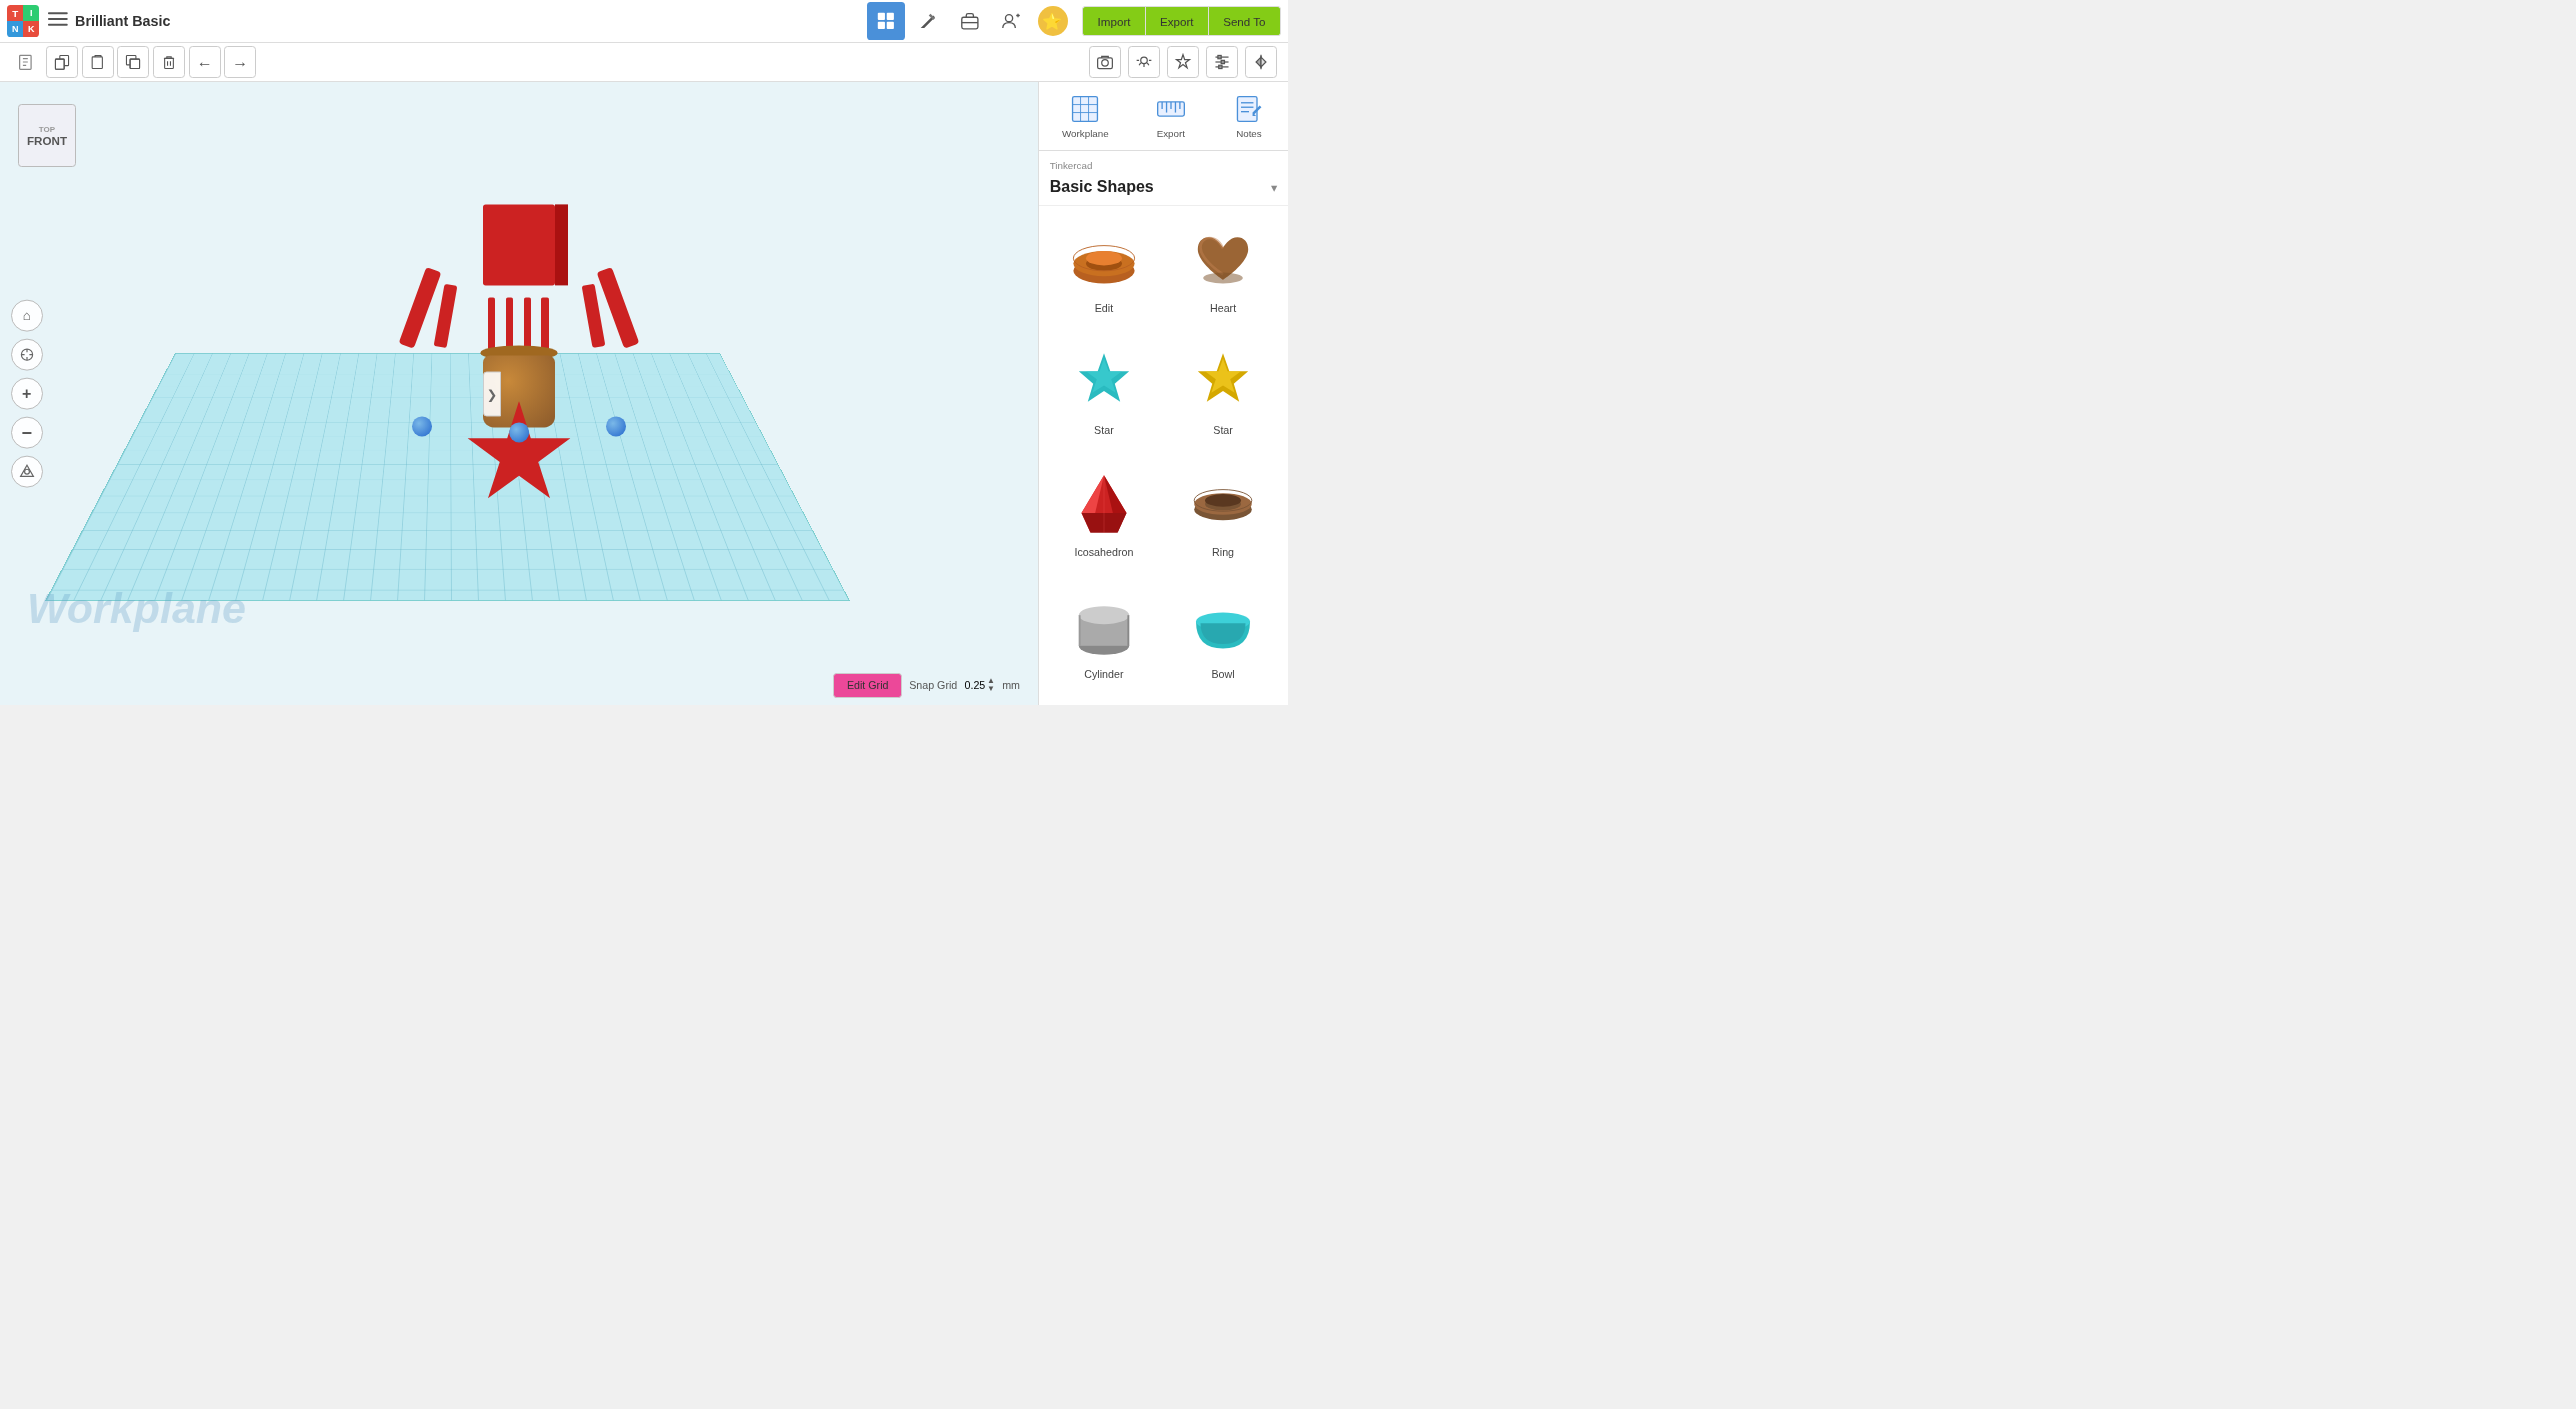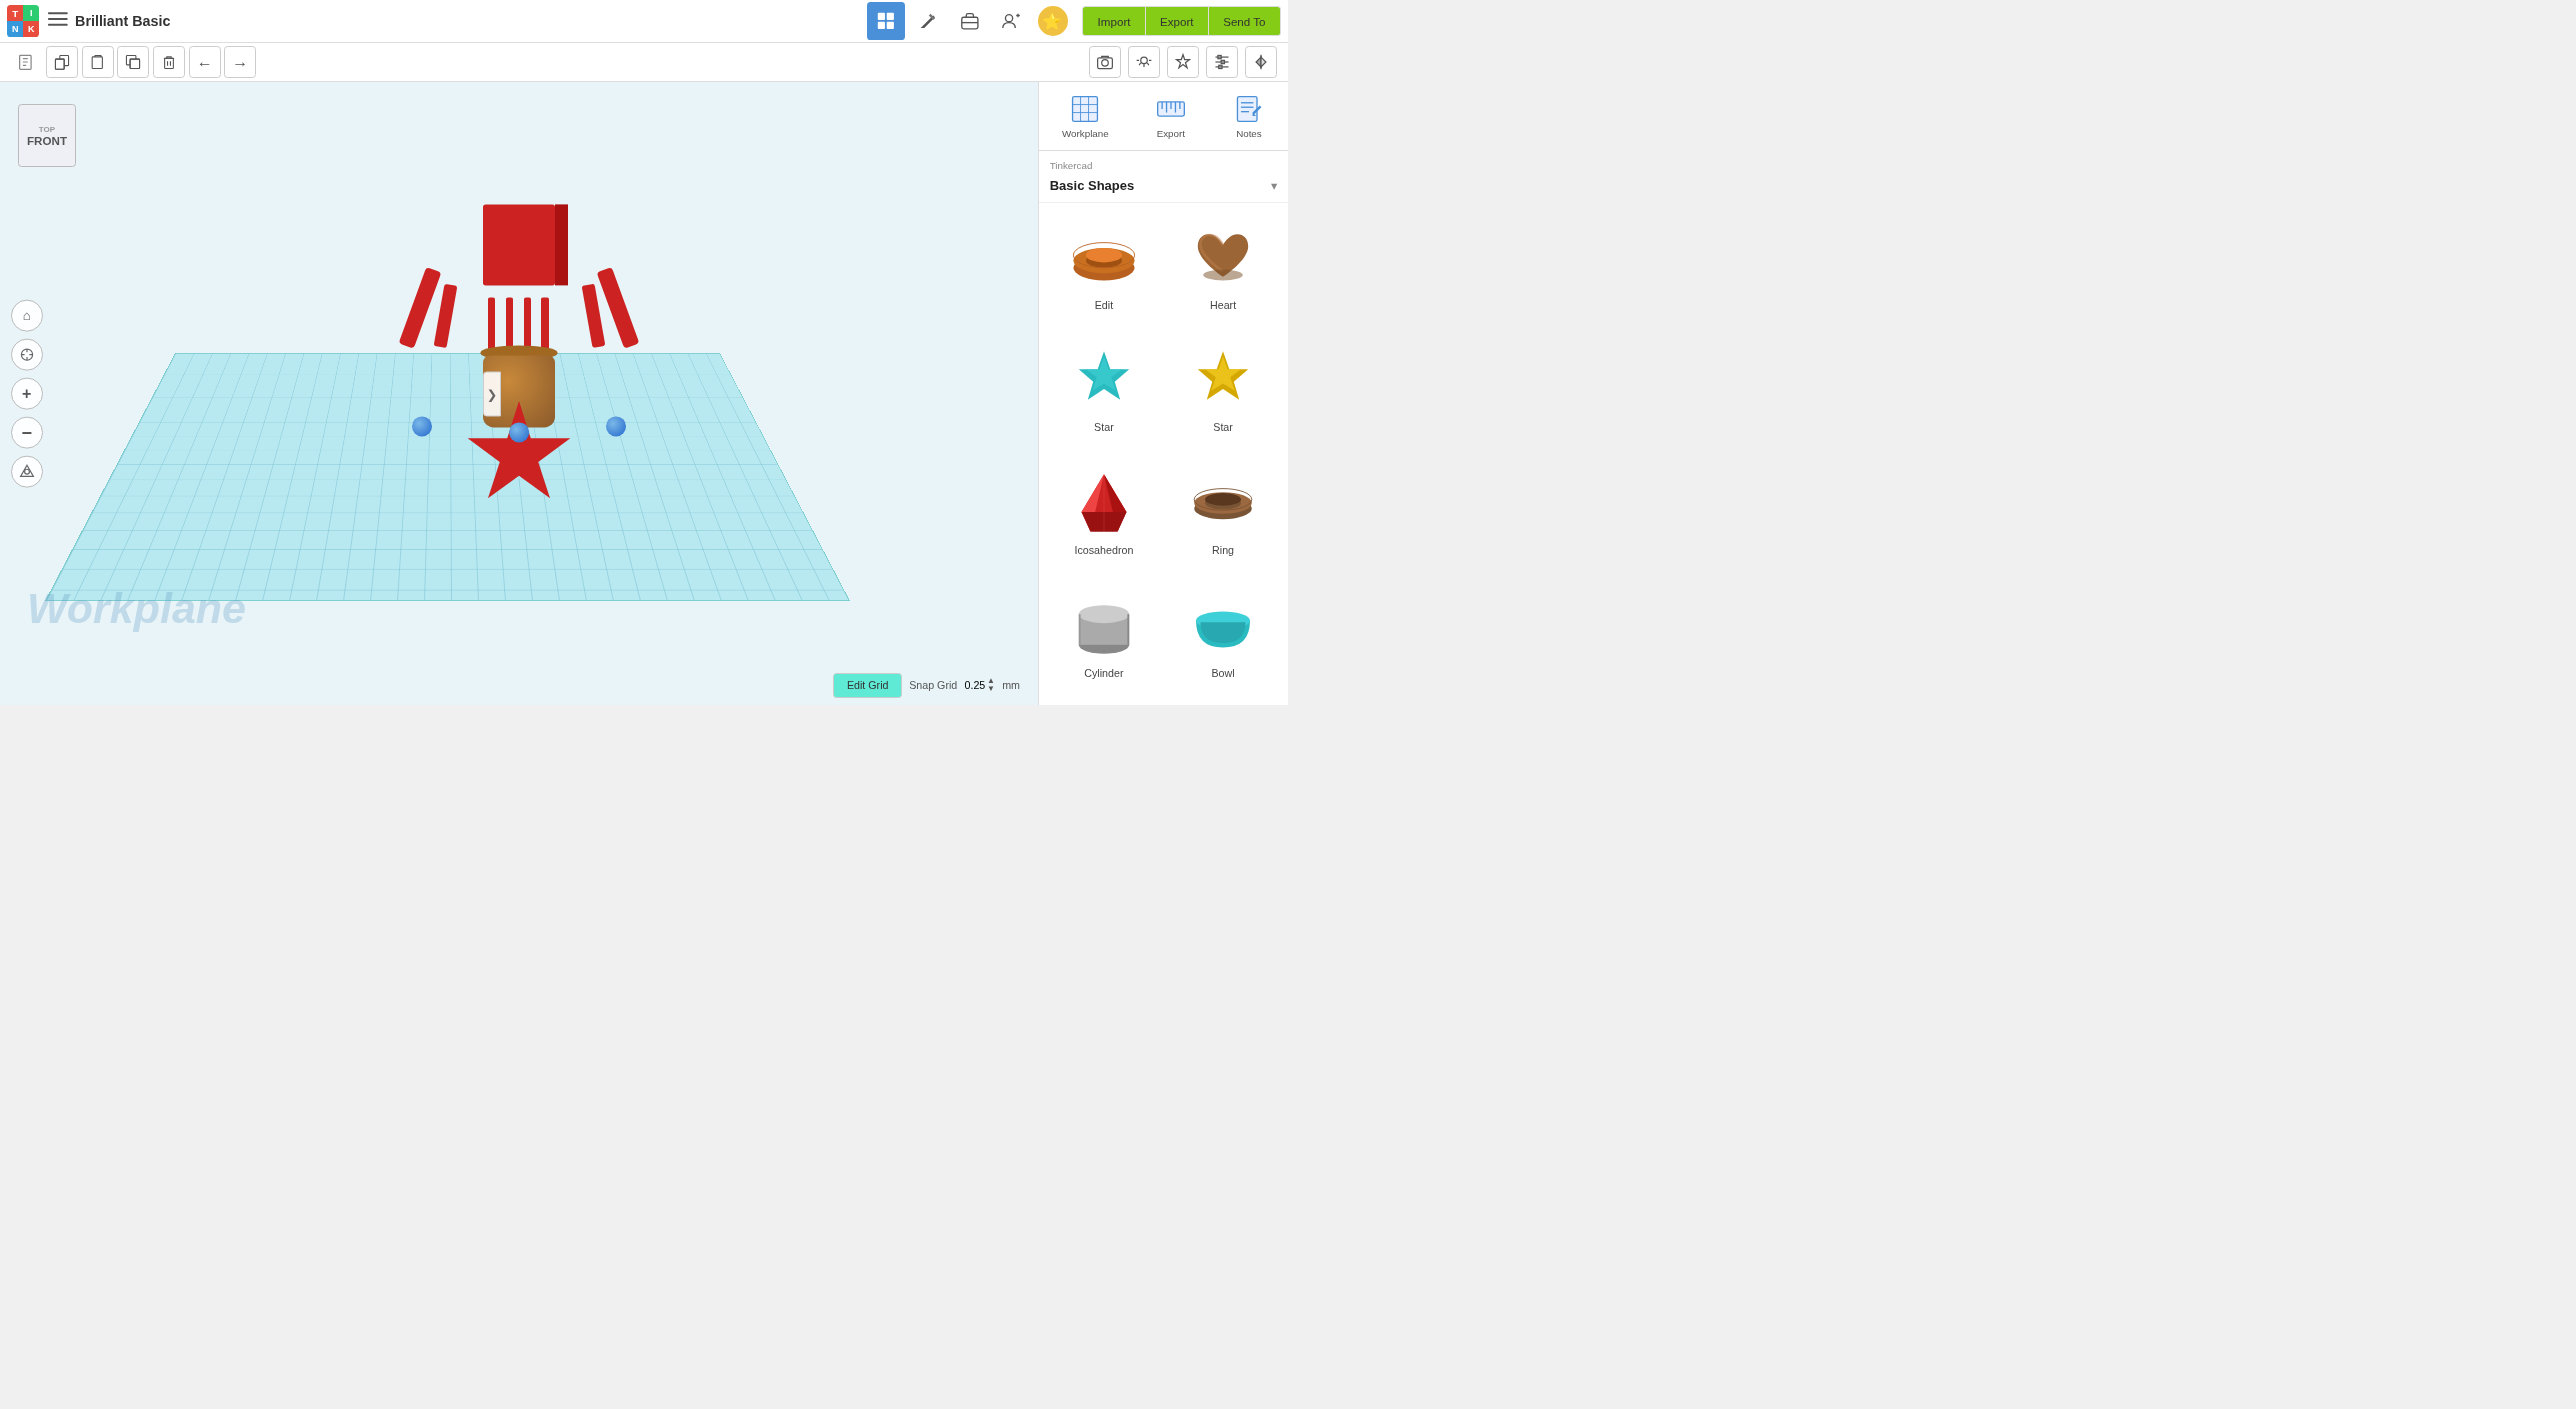--- a/index.html
+++ b/index.html
@@ -307,21 +307,21 @@
       position: absolute;
       bottom: 7.2px;
       right: 18px;
       display: flex;
       align-items: center;
       gap: 7.2px;
       z-index: 10;
     }
     .edit-grid-btn {
       padding: 5.4px 12.5px;
-      background: #5eead4;
+      background: #ec4899;
       border: 0.9px solid #ccc;
       border-radius: 3.6px;
       font-size: 10.7px;
       cursor: pointer;
       color: #333;
     }
     .snap-label { font-size: 10.7px; color: #555; }
     .snap-value {
       display: flex;
       align-items: center;
@@ -391,21 +391,21 @@
       border-bottom: 0.9px solid #eee;
     }
     #shapes-category-label { font-size: 9.8px; color: #888; margin-bottom: 3.6px; }
     #shapes-category-select {
       display: flex;
       align-items: center;
       justify-content: space-between;
       cursor: pointer;
       padding: 3.6px 0;
     }
-    #shapes-category-name { font-size: 13px; font-weight: 600; color: #222; }
+    #shapes-category-name { font-size: 16px; font-weight: 600; color: #222; }
     #shapes-dropdown-arrow { color: #888; font-size: 12.5px; }
 
     
     #shapes-grid {
       flex: 1;
       overflow-y: auto;
       padding: 10.7px;
       display: grid;
       grid-template-columns: 1fr 1fr;
       gap: 10.7px;

